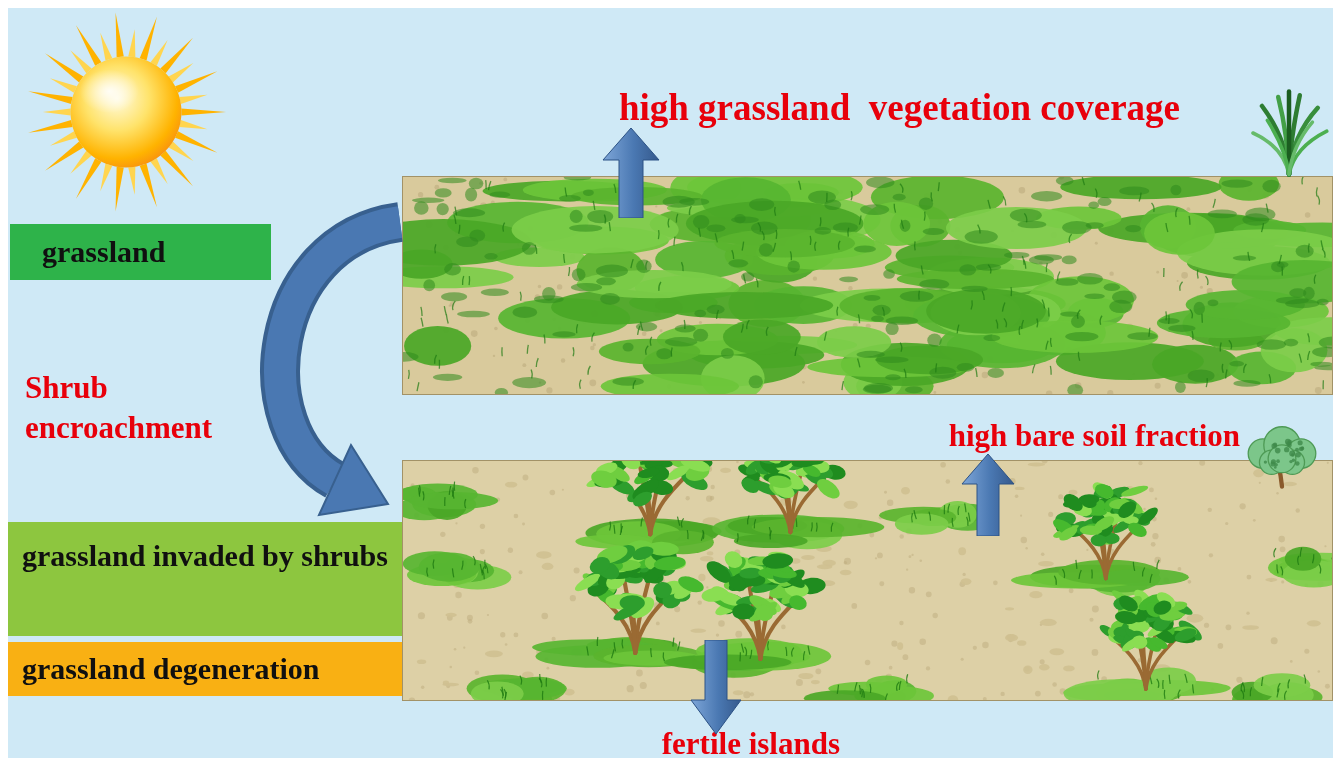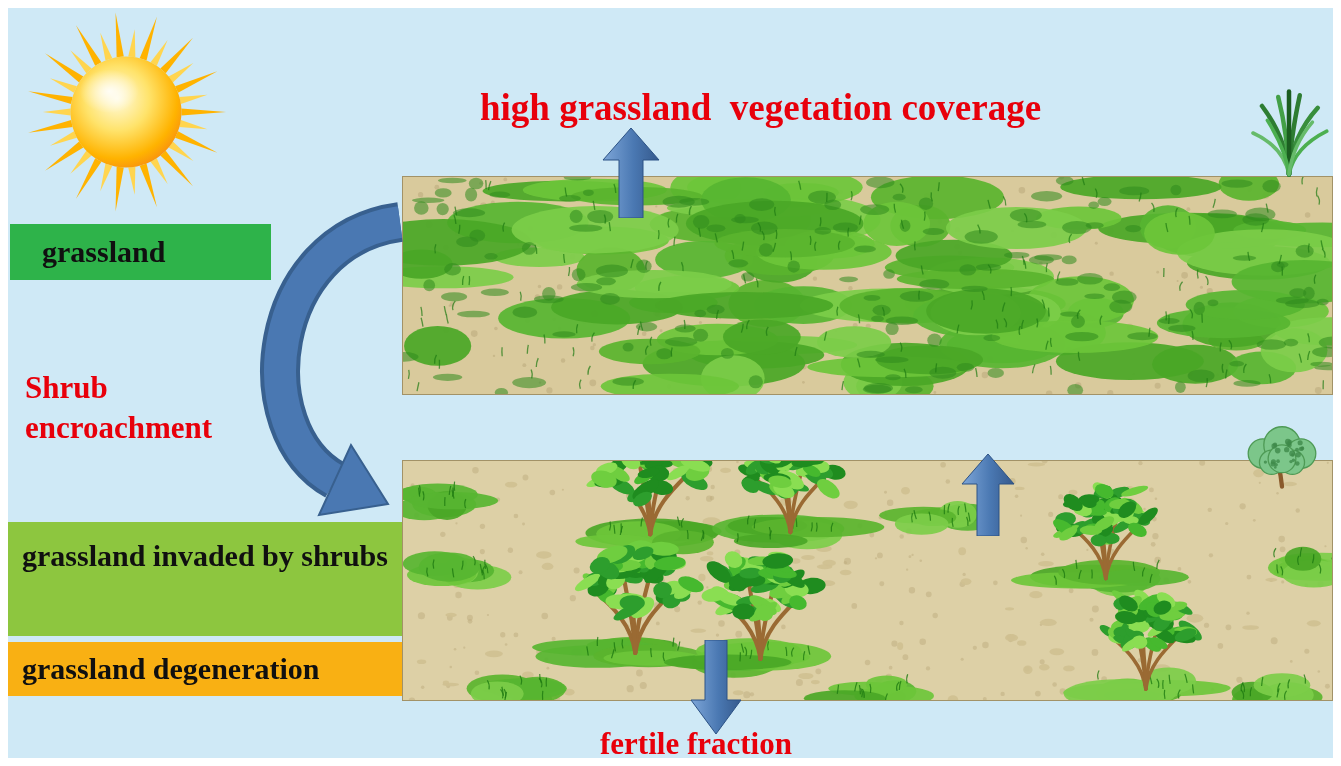--- a/index.html
+++ b/index.html
@@ -9,21 +9,21 @@
   .abs{position:absolute;}
   .label-box{position:absolute;font-weight:700;color:#101010;box-sizing:border-box;}
   .grassland-box{left:2px;top:216px;width:261px;height:56px;background:var(--grassland-green,#2eb34a);
                  font-size:30px;line-height:56px;padding-left:32px;}
   .invaded-box{left:0px;top:514px;width:394px;height:114px;background:var(--invaded-green,#8dc63f);
                font-size:30px;line-height:44px;padding:12px 10px 0 14px;}
   .degeneration-box{left:0px;top:634px;width:394px;height:54px;background:var(--degeneration-orange,#f9b013);
                     font-size:30px;line-height:54px;padding-left:14px;}
   .red-text{color:var(--accent-red,#e8000b);font-weight:700;}
   .encroach-text{left:17px;top:324px;width:250px;font-size:31px;line-height:1.28;margin-top:36px;}
-  .annotation{position:absolute;text-align:left;white-space:pre;font-weight:700;color:var(--accent-red,#e8000b);}
+  .annotation{position:absolute;text-align:right;white-space:pre;font-weight:700;color:var(--accent-red,#e8000b);}
   .ann-top{left:472px;top:78px;width:700px;font-size:37px;}
   .ann-bare{left:852px;top:410px;width:380px;font-size:31px;}
   .ann-fertile{left:592px;top:718px;width:240px;font-size:31px;}
   .panel{position:absolute;display:block;}
   .panel-top{left:394px;top:168px;width:931px;height:219px;}
   .panel-bottom{left:394px;top:452px;width:931px;height:241px;}
   svg{display:block;}
 </style>
 </head>
 <body>
@@ -1557,21 +1557,22 @@
           <ellipse cx="24.036097483709455" cy="-67.29200484976172" rx="12.961827374063432" ry="5.935456081992015" fill="#6fce3f" transform="rotate(-13.534594271332026 20 -72)"></ellipse>
           <ellipse cx="30.87527742423117" cy="-78.84627962345257" rx="10.670179922599345" ry="3.816297060344368" fill="#2d9e2d" transform="rotate(27.38723810762167 20 -72)"></ellipse>
           <ellipse cx="27.30929847061634" cy="-73.30459230439737" rx="10.85161669133231" ry="4.274647183250636" fill="#6fce3f" transform="rotate(-10.46432701870799 20 -72)"></ellipse>
           <ellipse cx="13.890111930668354" cy="-78.33919448079541" rx="9.583385874982923" ry="5.202859987737611" fill="#8ade52" transform="rotate(33.473823703825474 20 -72)"></ellipse>
           <ellipse cx="15.96944727934897" cy="-75.1805735877715" rx="8.410293335095048" ry="6.022329917177558" fill="#1f8c1f" transform="rotate(-20.17894696444273 20 -72)"></ellipse>
         </g>
         <rect x="0.5" y="0.5" width="929" height="239" fill="none" stroke="#a29267" stroke-width="1"></rect>
       </svg>
 
     <div class="annotation ann-top">high grassland  vegetation coverage</div>
-    <div class="annotation ann-fertile">fertile fraction</div>
+    <div class="annotation ann-bare">high bare soil fraction</div>
+    <div class="annotation ann-fertile">fertile islands</div>
 
     <svg class="abs" style="left:592px;top:118px;" width="62" height="92" viewBox="0 0 62 92">
       <defs>
           <linearGradient id="agr1" x1="0" y1="0" x2="1" y2="0">
         <stop offset="0%" stop-color="#7ea6d8"></stop>
             <stop offset="55%" stop-color="#4a78b2"></stop>
             <stop offset="100%" stop-color="#35598c"></stop>
       </linearGradient>
         </defs>
       <polygon points="19,92 19,34 3,34 31,2 59,34 43,34 43,92" fill="url(#agr1)" stroke="#2c5285" stroke-width="1"></polygon>

